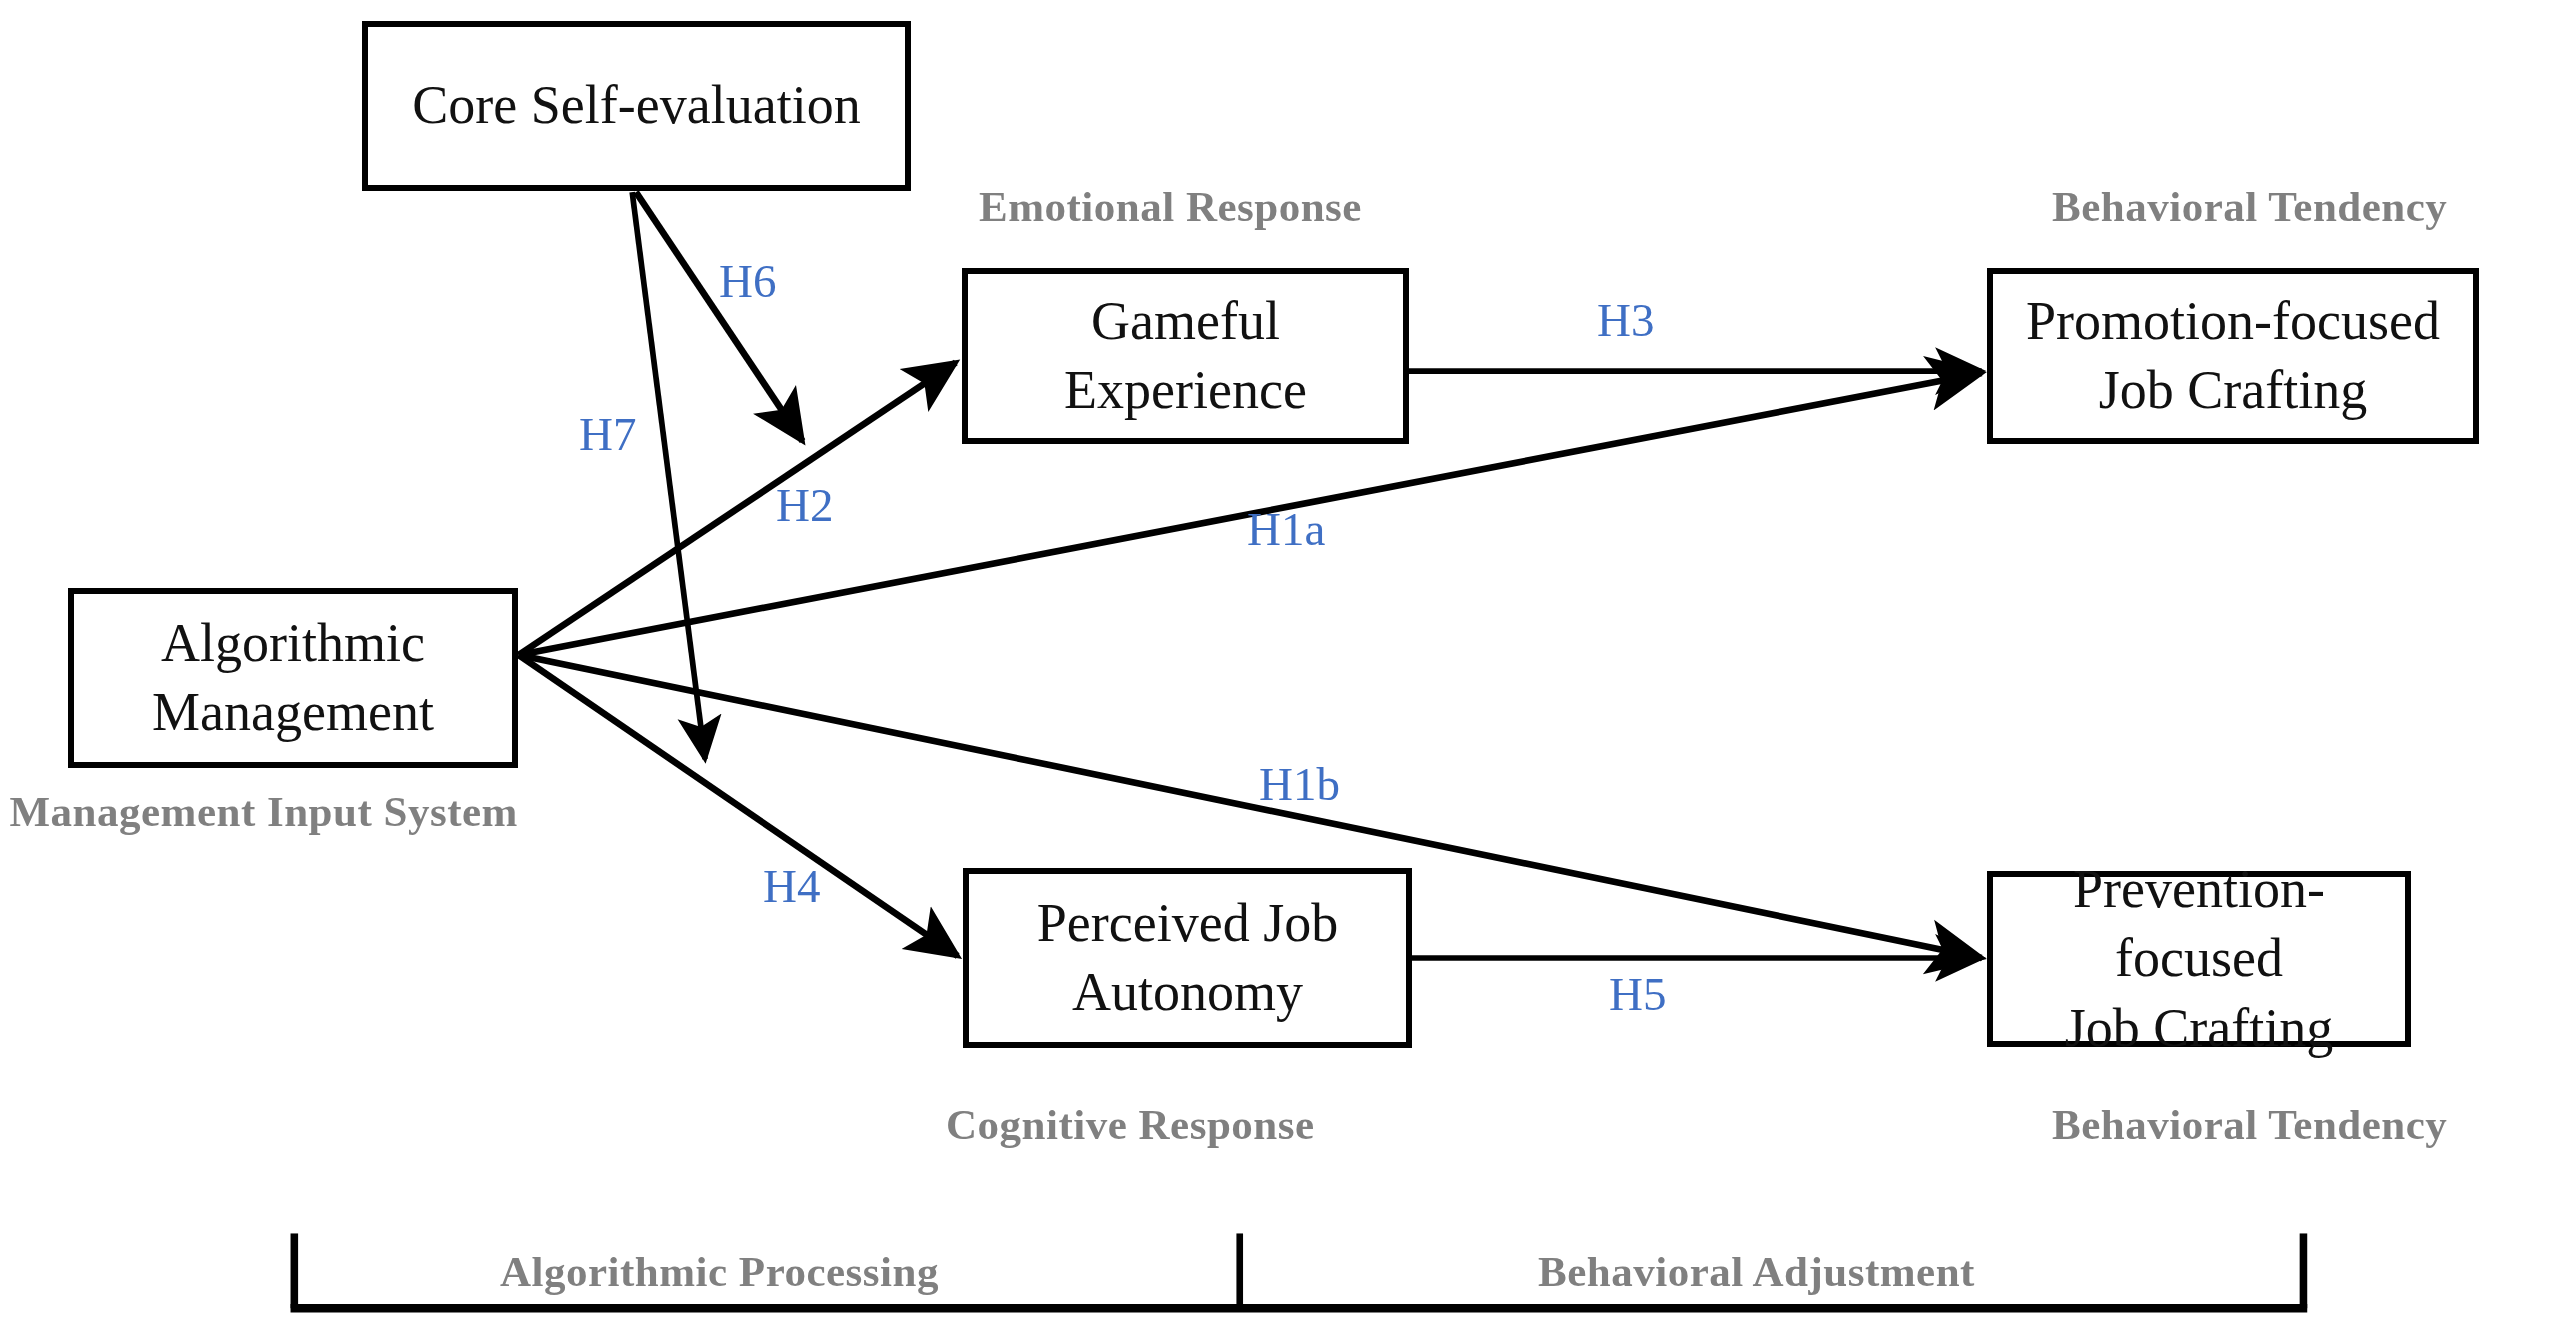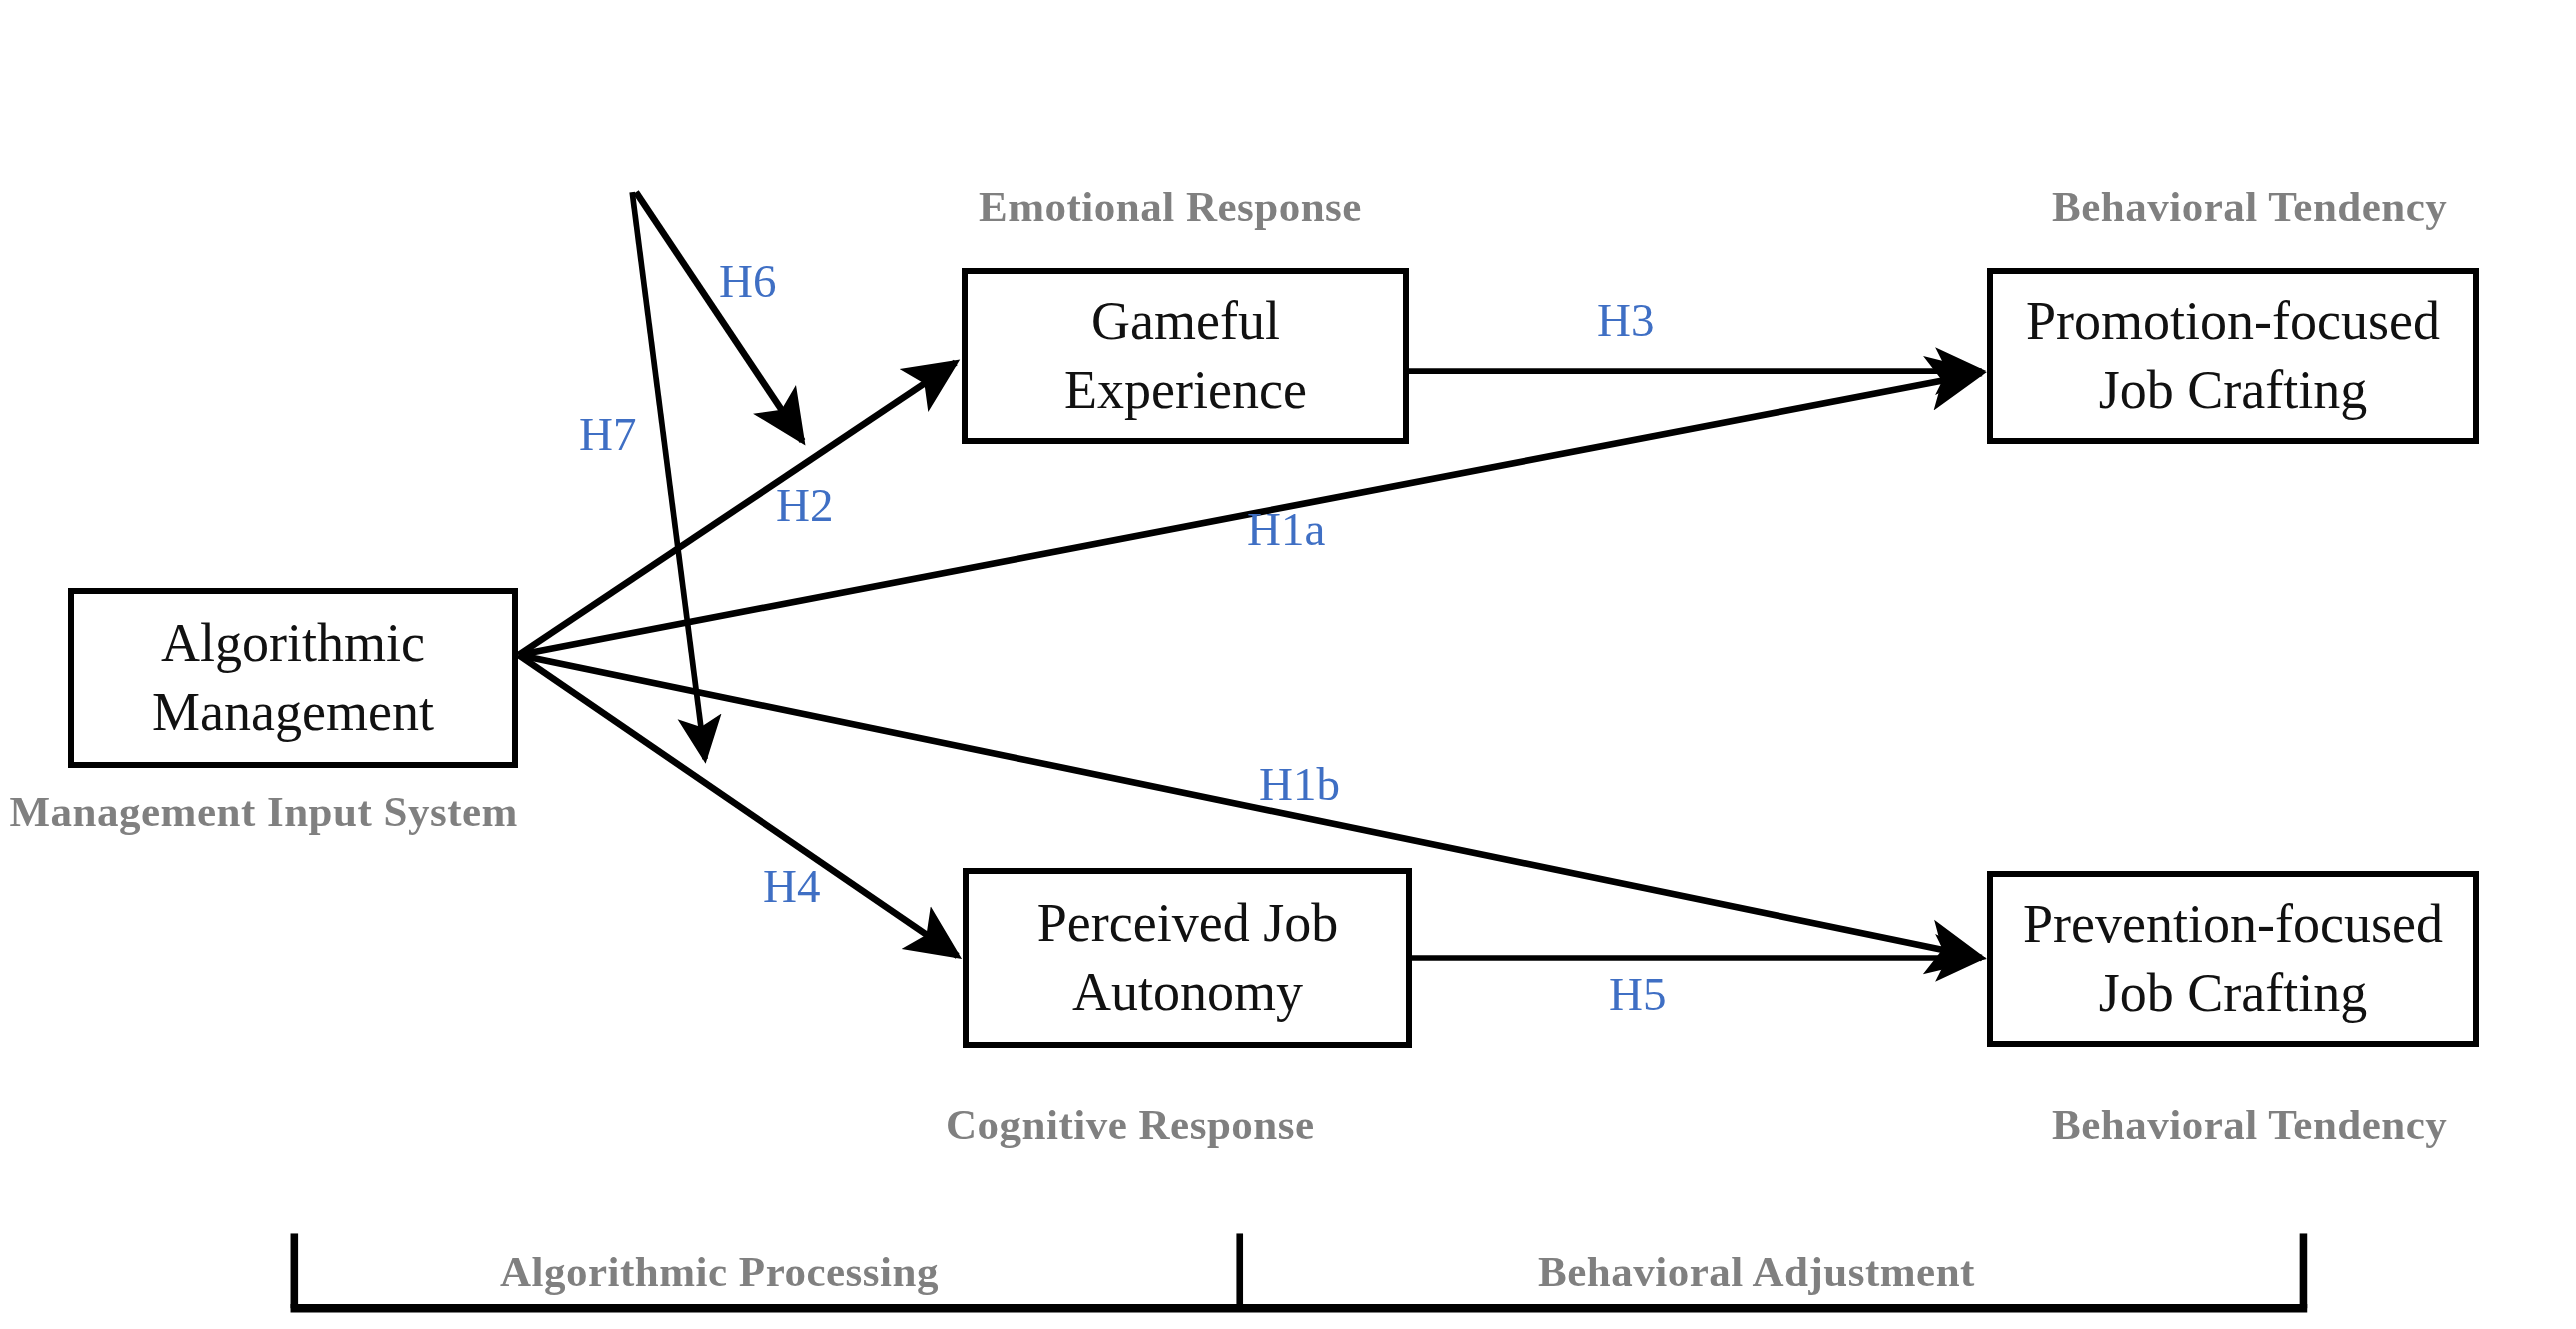--- a/index.html
+++ b/index.html
@@ -96,20 +96,23 @@
     <line x1="668" y1="203" x2="745" y2="802" stroke="#000000" stroke-width="6" marker-end="url(#ah)"></line>
 
     <g stroke="#000000" fill="none">
       <line x1="311" y1="1303" x2="311" y2="1382" stroke-width="8"></line>
       <line x1="1310" y1="1303" x2="1310" y2="1382" stroke-width="7"></line>
       <line x1="2434" y1="1303" x2="2434" y2="1382" stroke-width="8"></line>
       <line x1="307" y1="1382" x2="2438" y2="1382" stroke-width="9"></line>
     </g>
   </svg>
 
+  <div class="node" style="left:362px; top:21px; width:549px; height:170px;">
+    <span class="node-text">Core Self-evaluation</span>
+  </div>
 
   <div class="node" style="left:68px; top:570px; width:450px; height:180px;margin-top:18px;">
     <span class="node-text">Algorithmic
 Management</span>
   </div>
 
   <div class="node" style="left:962px; top:268px; width:447px; height:176px;">
     <span class="node-text">Gameful
 Experience</span>
   </div>
@@ -117,21 +120,21 @@
   <div class="node" style="left:963px; top:868px; width:449px; height:180px;">
     <span class="node-text">Perceived Job
 Autonomy</span>
   </div>
 
   <div class="node" style="left:1987px; top:268px; width:492px; height:176px;">
     <span class="node-text">Promotion-focused
 Job Crafting</span>
   </div>
 
-  <div class="node" style="left:1987px; top:871px; width:492px; height:176px;">
+  <div class="node" style="left:1987px; top:871px; width:424px; height:176px;">
     <span class="node-text">Prevention-focused
 Job Crafting</span>
   </div>
 
   <div class="stage-label" style="left:9.5px; top:787px;">Management  Input  System</div>
 
   <div class="stage-label" style="left:979px; top:182px;">Emotional Response</div>
 
   <div class="stage-label" style="left:946px; top:1100px;">Cognitive Response</div>
 

